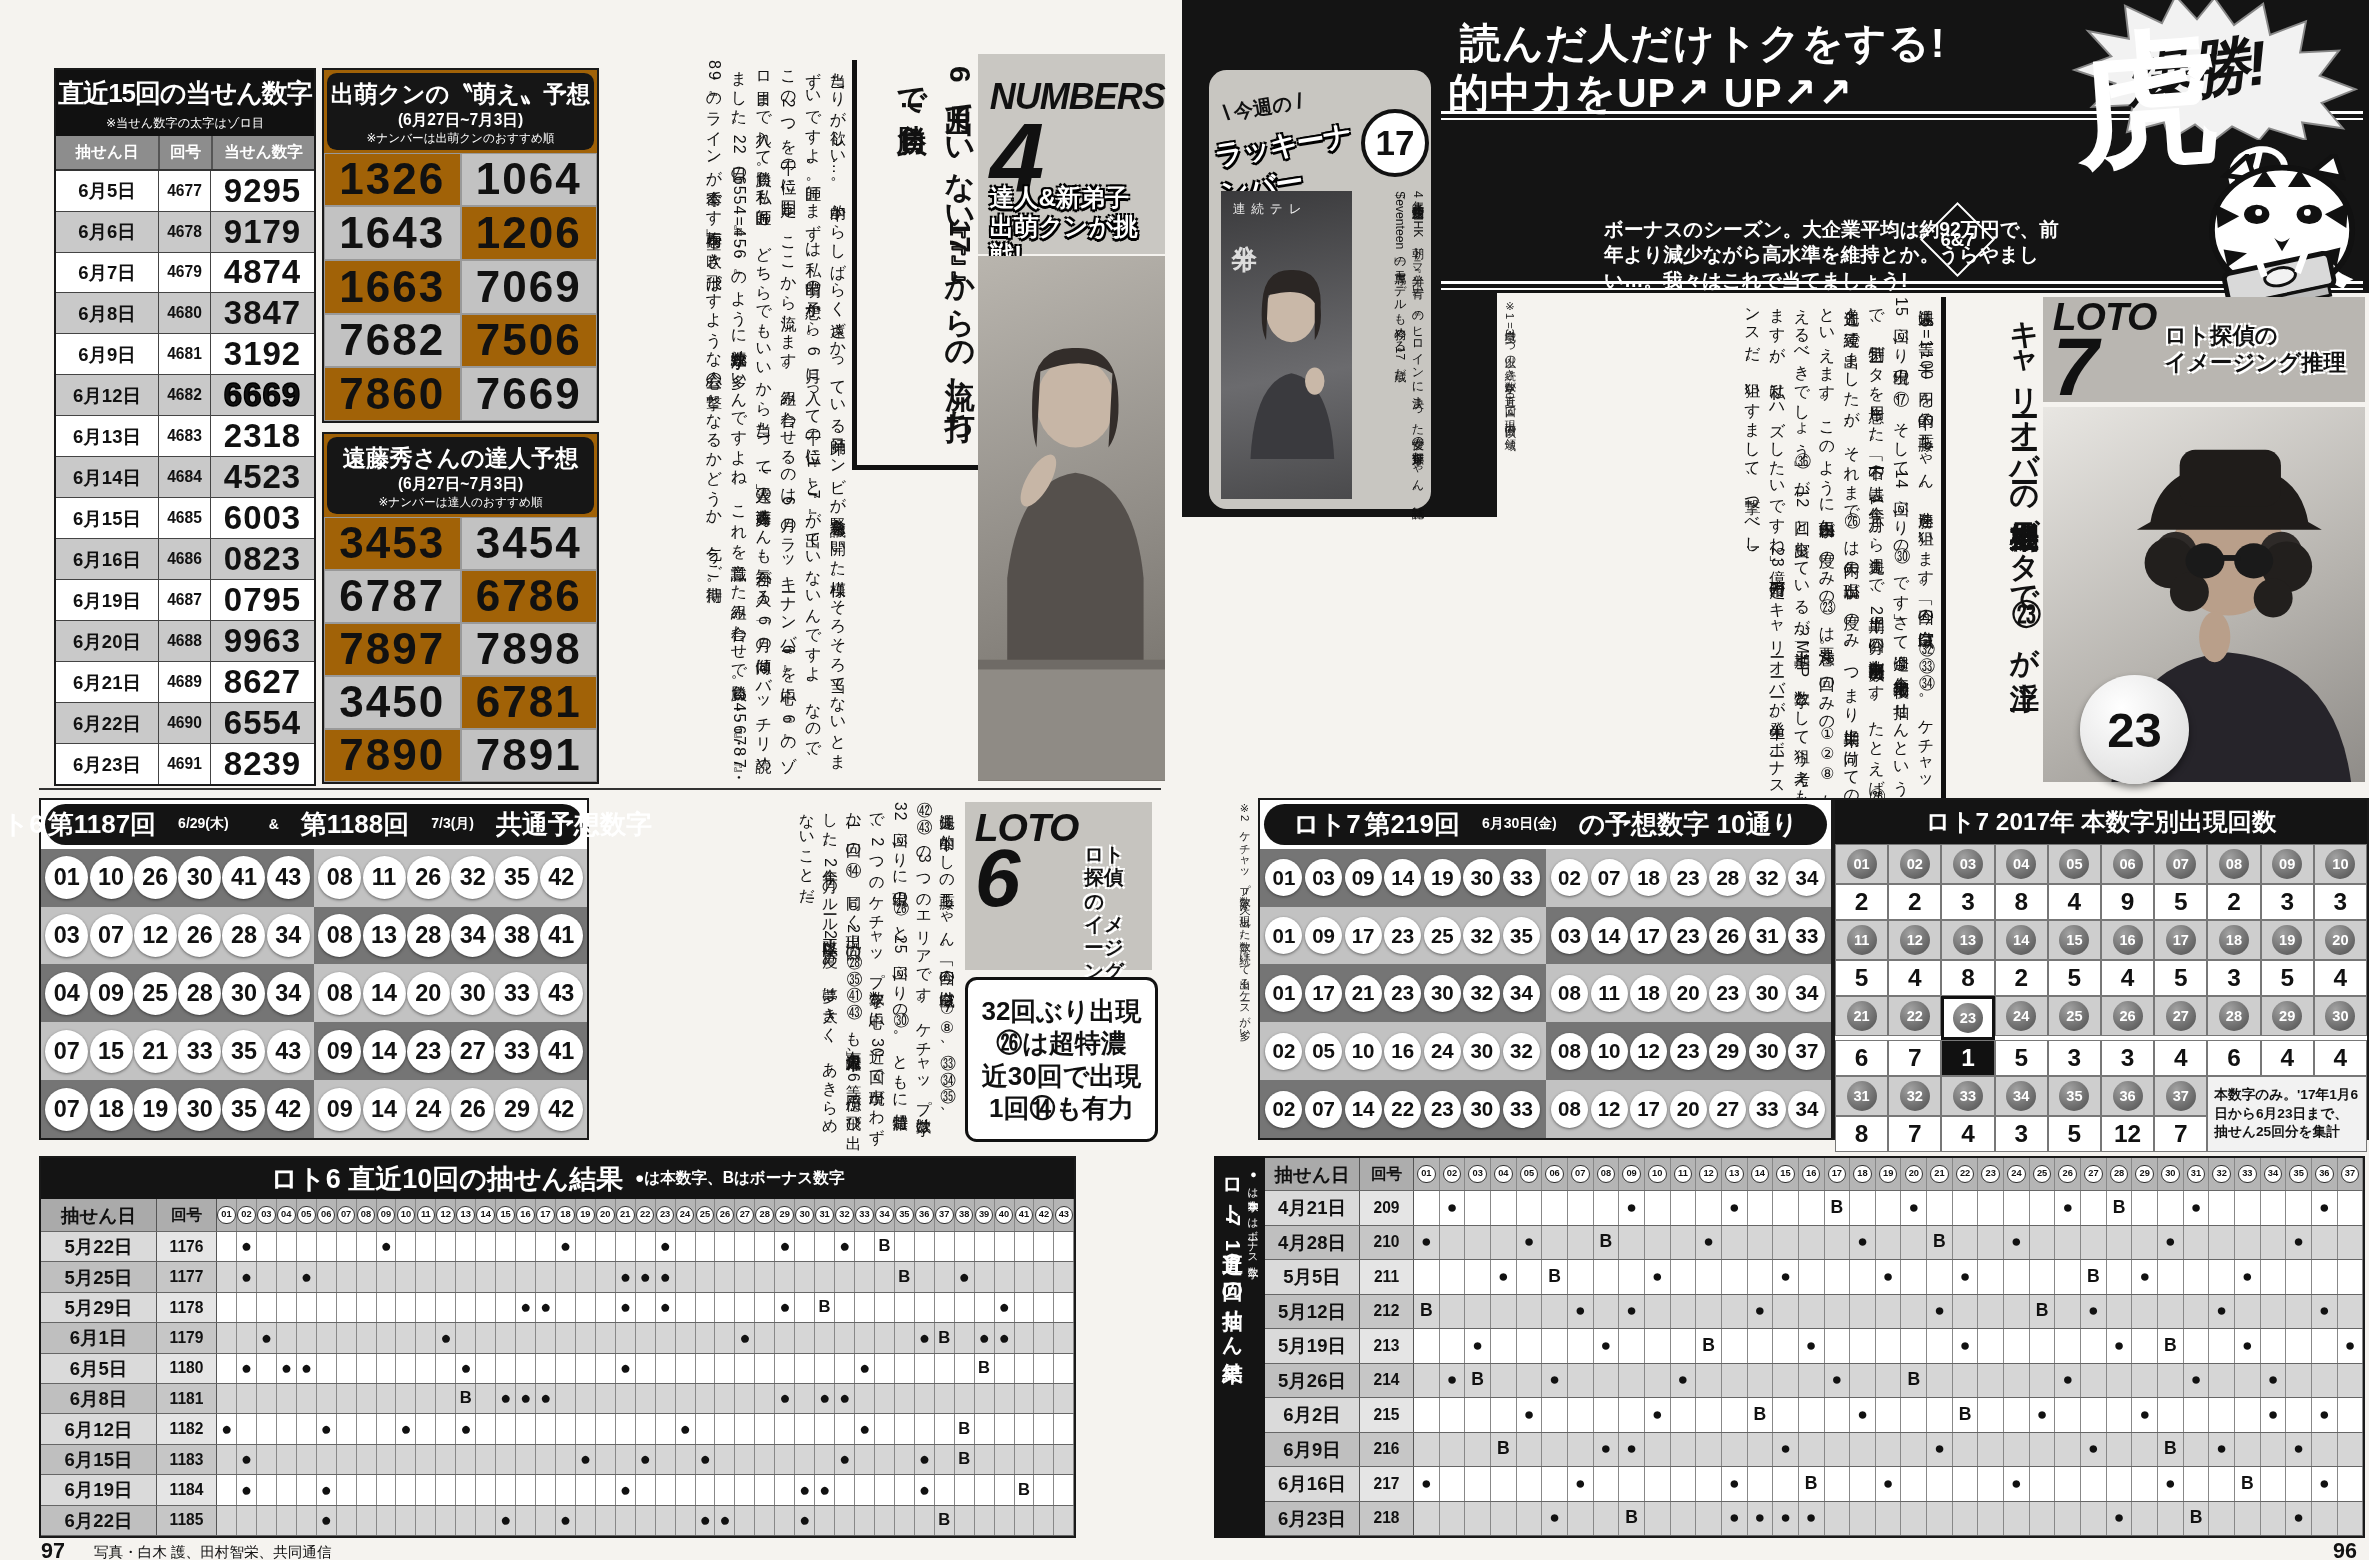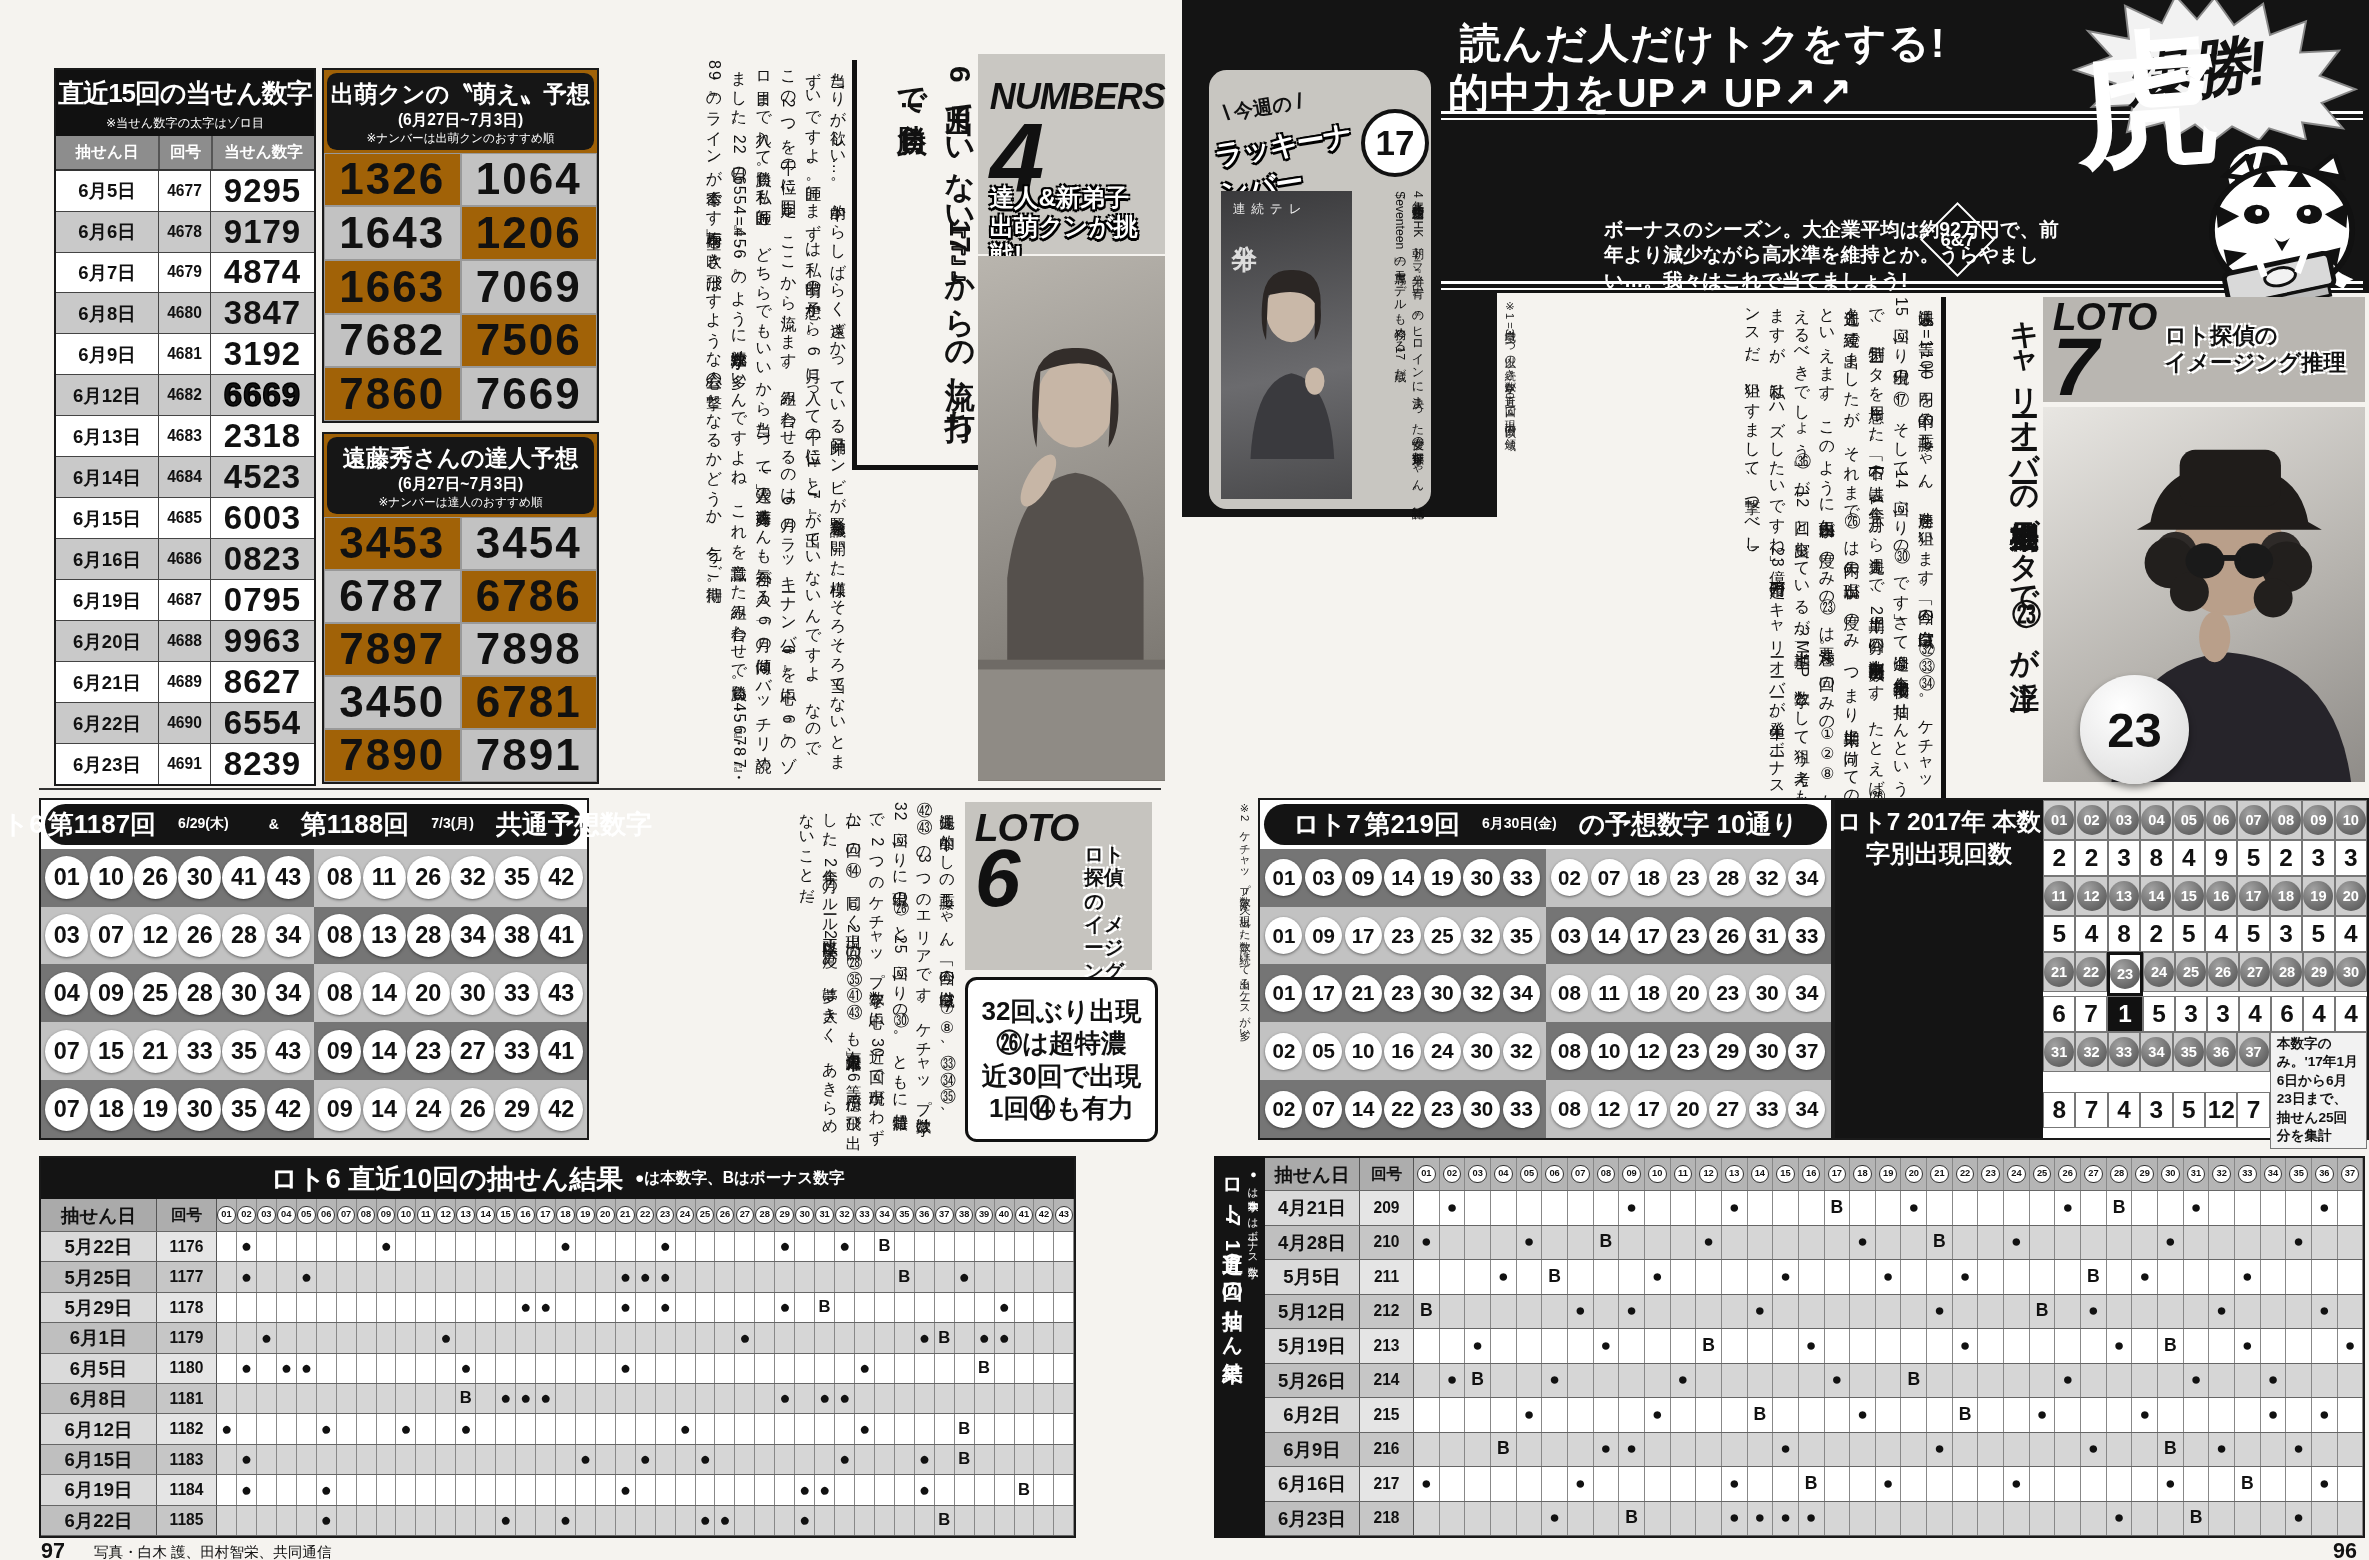--- a/index.html
+++ b/index.html
@@ -107,21 +107,21 @@
 
   
   .l6-body{left:590px;top:802px;width:369px;height:335px;font-size:15.6px;line-height:1.5;letter-spacing:1px;}
   .l6-logo{left:965px;top:802px;width:187px;height:168px;background:#c6c4bf;padding:7.8px 9.8px;box-sizing:border-box;}
   .l6-callout{left:965px;top:977px;width:187px;height:159px;border:3.9px solid #111;border-radius:11.7px;background:#fff;
       display:flex;flex-direction:column;align-items:center;justify-content:center;}
   .l6-callout div{font-size:26px;font-weight:900;line-height:1.25;}
   .l6-note{left:1227px;top:802px;width:25px;height:335px;font-size:11.2px;color:#222;}
 
   
-  .freq{left:1833px;top:798px;width:532px;height:338px;border:2.9px solid #1a1a1a;background:#fff;display:flex;flex-direction:row;}
+  .freq{left:1833px;top:798px;width:532px;height:338px;border:2.9px solid #1a1a1a;background:#fff;display:flex;flex-direction:column;}
   .freq-head{background:#141414;color:#fff;font-size:24.4px;font-weight:900;text-align:center;padding:5.9px 0;}
   .freq-band{display:grid;grid-template-columns:repeat(10,1fr);}
   .freq-band.last{grid-template-columns:repeat(7,1fr) 3fr;}
   .freq-bcell{height:38px;background:#cecece;border:1px solid #777;display:flex;align-items:center;justify-content:center;}
   .freq-ccell{height:34px;background:#fff;border:1px solid #777;display:flex;align-items:center;justify-content:center;font-size:24.4px;font-weight:900;}
   .freq-ball{width:30px;height:30px;background:radial-gradient(circle at 35% 28%,#a2a2a2,#4c4c4c);color:#fff;font-size:14.6px;box-shadow:none;}
   .hl-b{border:3.9px solid #111;background:#fff;}
   .hl-c{background:#111;color:#fff;}
   .freq-note{grid-column:8;grid-row:1/3;border:1px solid #777;background:#f2f2f2;font-size:13.7px;font-weight:bold;line-height:1.35;
       display:flex;align-items:center;padding:2px 5.9px;box-sizing:border-box;}

